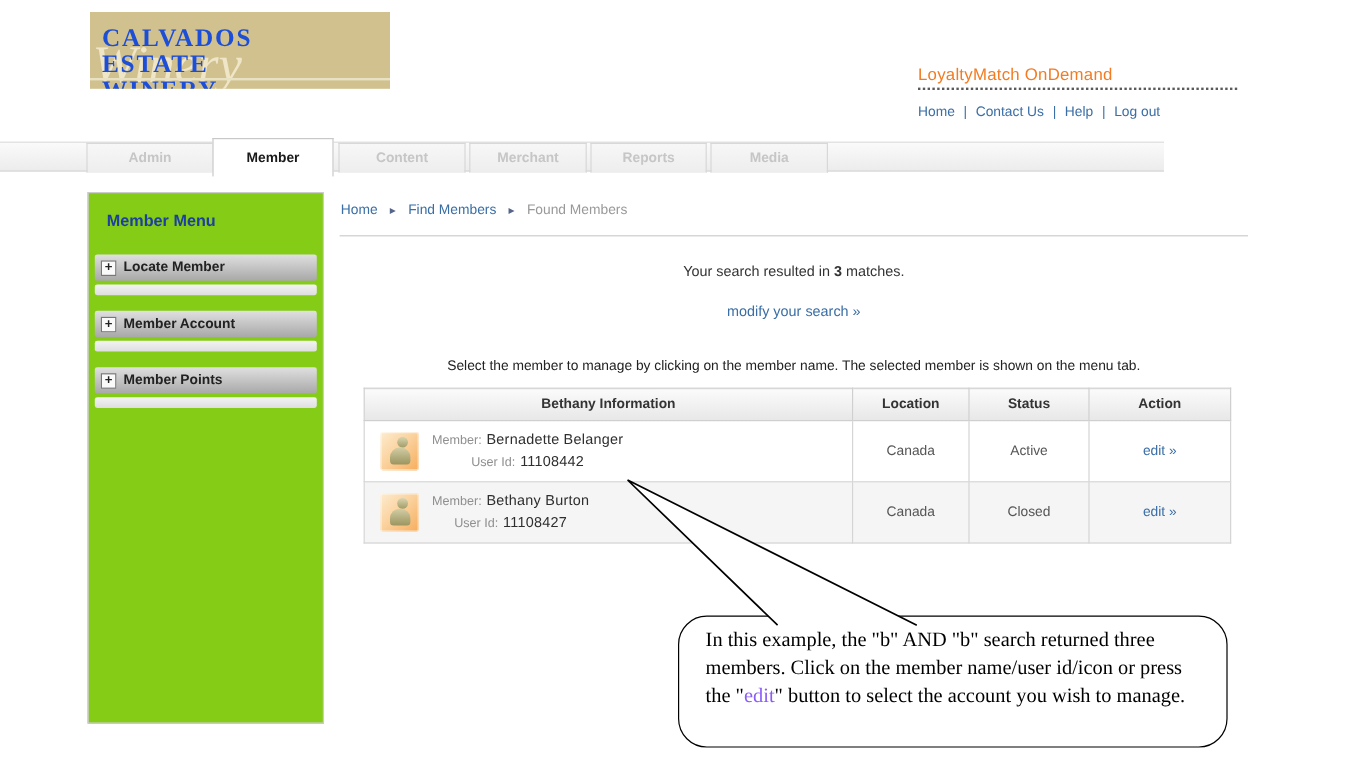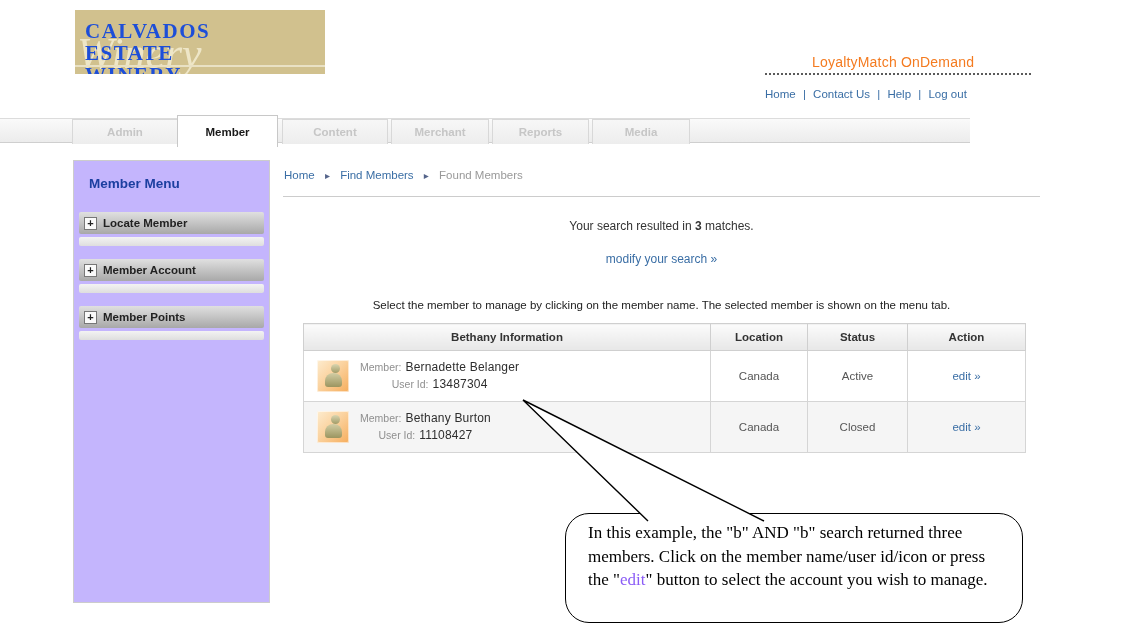--- a/index.html
+++ b/index.html
@@ -6,33 +6,33 @@
   html,body { width:1123px; height:638px; background:#fff; font-family:"Liberation Sans","DejaVu Sans",sans-serif; overflow:hidden; }
   .abs { position:absolute; }
 
   
   #logo { left:75px; top:10px; width:250px; height:64px; background:#d1c18e; overflow:hidden;text-decoration:underline; }
   #logo .lines { position:absolute; left:10px; top:10px; font-family:"Liberation Serif","DejaVu Serif",serif; font-weight:bold; font-size:21px; letter-spacing:1.5px; color:#1d4ed8; line-height:22px; z-index:2; }
   #logo .script { position:absolute; left:2px; top:18px; font-family:"Liberation Serif","DejaVu Serif",serif; font-style:italic; font-size:44px; color:rgba(243,236,209,0.85); z-index:1; }
   #logo .stripe { position:absolute; left:0; bottom:7px; width:100%; height:2px; background:#e9e1c4; z-index:3; }
 
   #brandblock { left:765px; top:54px; width:268px; }
-  #brandblock .product { color:#f47b20; font-size:14px; letter-spacing:0.2px;margin-left:47px; }
+  #brandblock .product { color:#f47b20; font-size:14px; letter-spacing:0.2px; }
   #brandblock .dots { margin-top:3px; width:266px; border-bottom:2px dotted #5a5a5a; height:2px; }
   #utility { left:765px; top:88px; font-size:11.5px; color:#3a6ea5; }
   #utility .sep { color:#3a6ea5; margin:0 4px; }
   #utility .ulink { cursor:pointer; }
 
   
   #tabstrip { left:0; top:118px; width:970px; height:25px; background:linear-gradient(#fafafa,#ececec); border-top:1px solid #dcdcdc; border-bottom:1px solid #cfcfcf; }
   .tab { position:absolute; top:0; height:25px; background:linear-gradient(#f7f7f7,#ededed); border:1px solid #d8d8d8; border-bottom:none; color:#c6c6c6; font-weight:bold; font-size:11.5px; display:flex; align-items:center; justify-content:center; }
   .tab.active { top:-4px; height:32px; background:#fff; border:1px solid #c8c8c8; border-bottom:none; color:#1a1a1a; z-index:3; }
 
   
-  #sidebar { left:73px; top:160px; width:197px; height:443px; background:#c4b5fd; border:1px solid #ccc; }
+  #sidebar { left:73px; top:160px; width:197px; height:443px; background:#84cc16; border:1px solid #ccc; }
   #sidebar .title { margin:15px 0 0 15px; font-size:13.5px; font-weight:bold; color:#1c3fa0; }
   .menu-group { position:absolute; left:5px; right:5px; }
   .sbar { height:22px; background:linear-gradient(#e0e0e0,#a8a8a8); border-radius:2px; display:flex; align-items:center; padding-left:5px; cursor:pointer; }
   .plusbox { width:13px; height:13px; background:#fafafa; border:1px solid #777; color:#222; font-size:11px; line-height:11px; text-align:center; font-weight:bold; margin-right:6px; flex:0 0 auto; }
   .sbar .slabel { font-size:11.5px; font-weight:bold; color:#222; }
   .subbar { height:9px; margin-top:3px; background:linear-gradient(#f3f3f3,#dedede); border-radius:2px; }
 
   
   #breadcrumb { left:284px; top:169px; font-size:11.5px; color:#999; }
   #breadcrumb .bc-link { color:#3a6ea5; cursor:pointer; }
@@ -164,21 +164,21 @@
 
   <tr>
     <td class="member-cell">
       <div class="member-wrap">
         <div class="micon">
               <div class="head"></div>
               <div class="torso"></div>
             </div>
         <div>
           <div class="mline"><span class="mlabel">Member:</span><span class="mvalue">Bernadette Belanger</span></div>
-          <div class="mline"><span class="mlabel">User Id:</span><span class="mvalue">13487304</span></div>
+          <div class="mline"><span class="mlabel">User Id:</span><span class="mvalue">11108442</span></div>
         </div>
       </div>
     </td>
     <td>Canada</td>
     <td>Active</td>
     <td><span class="edit-link">edit »</span></td>
   </tr>
 
   <tr class="alt">
     <td class="member-cell">

